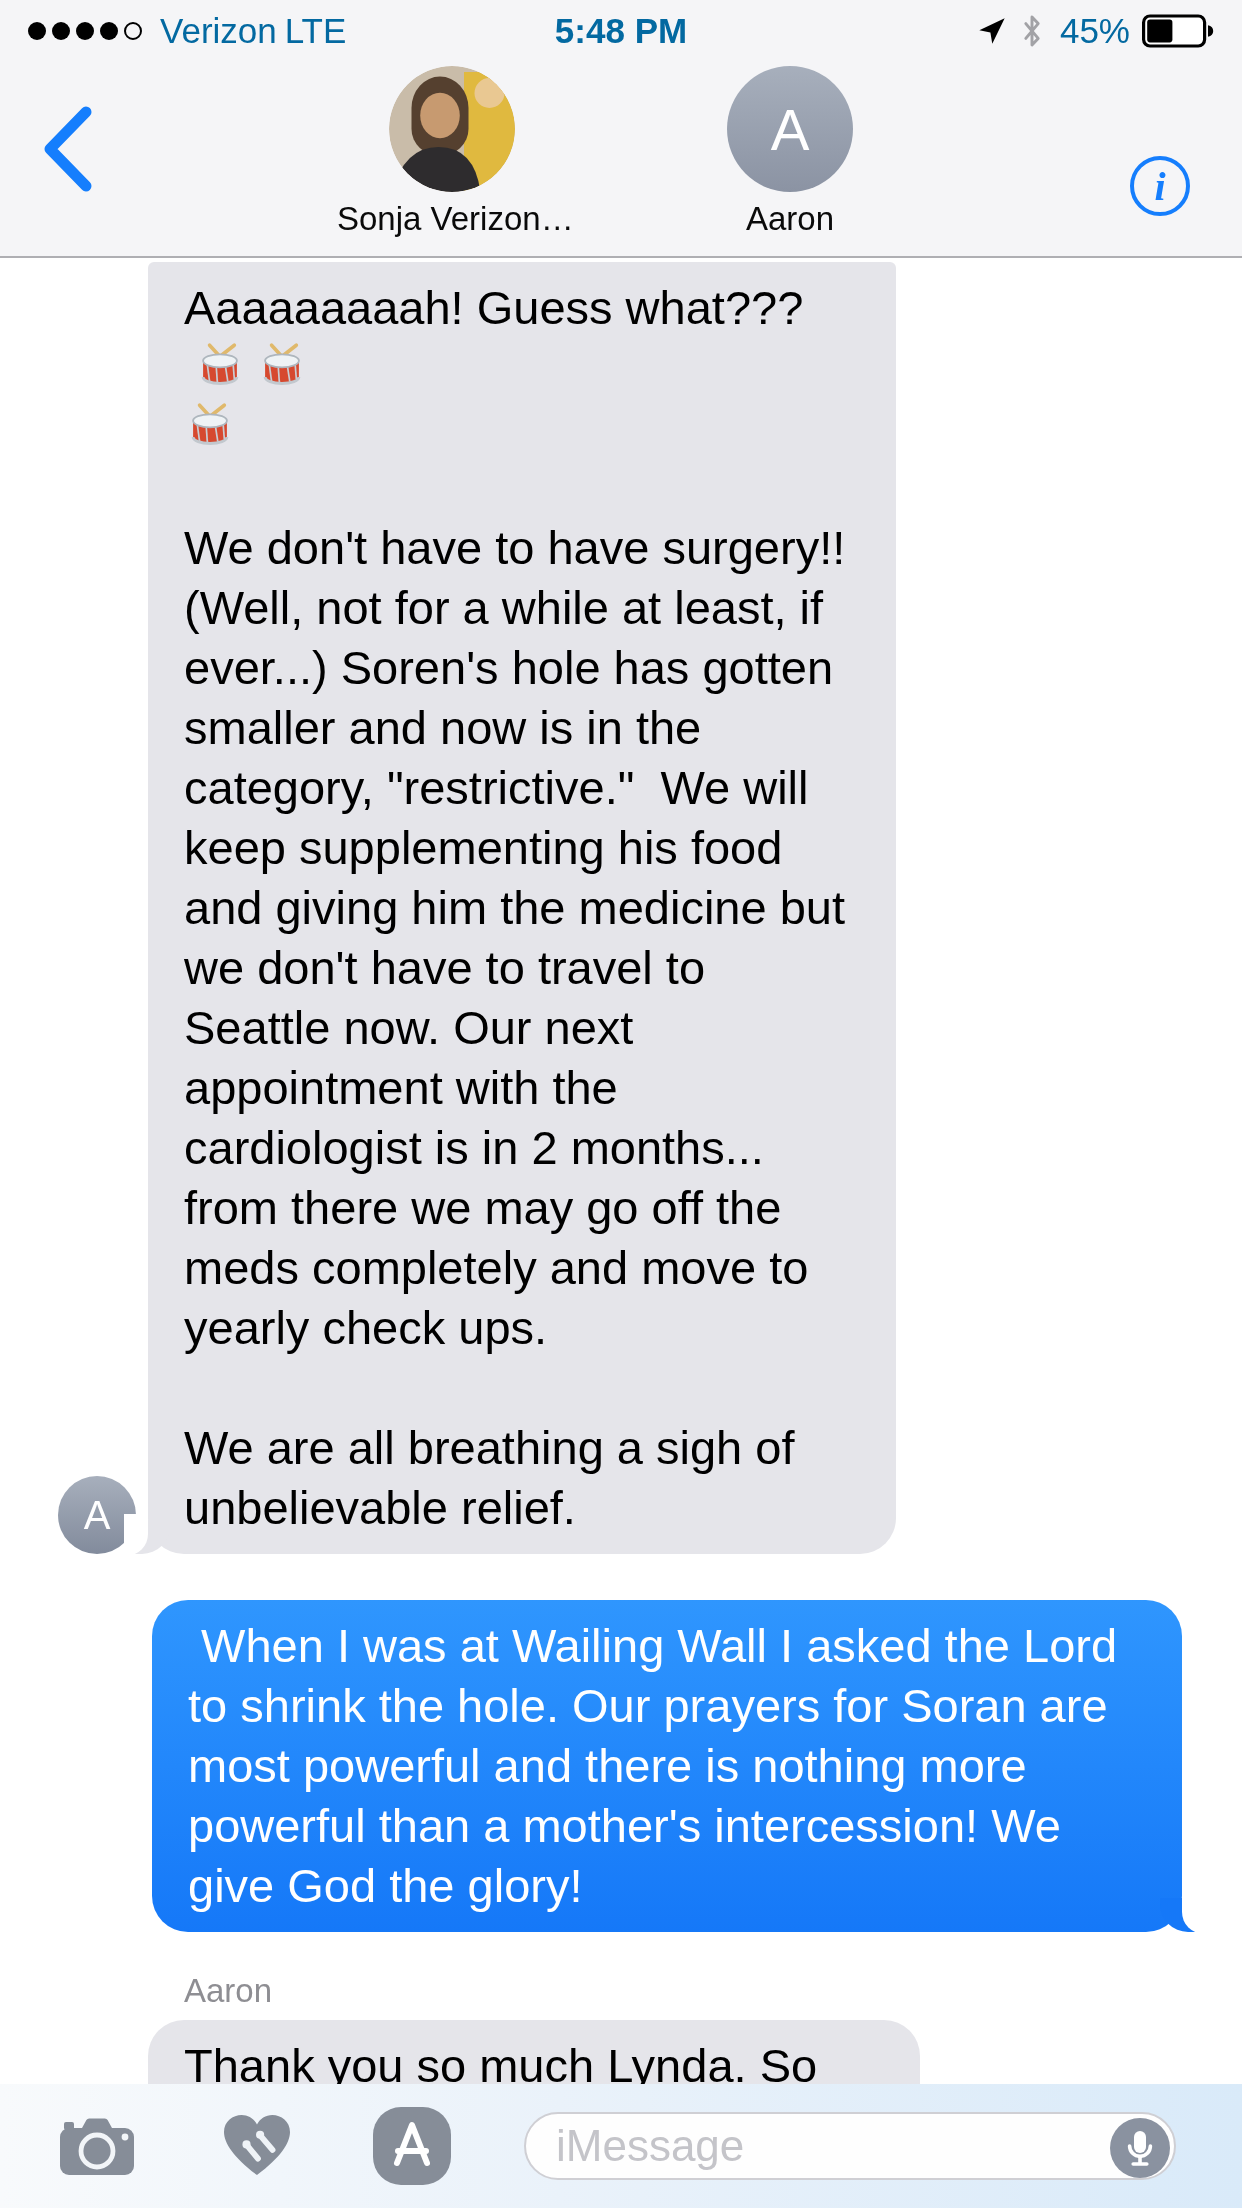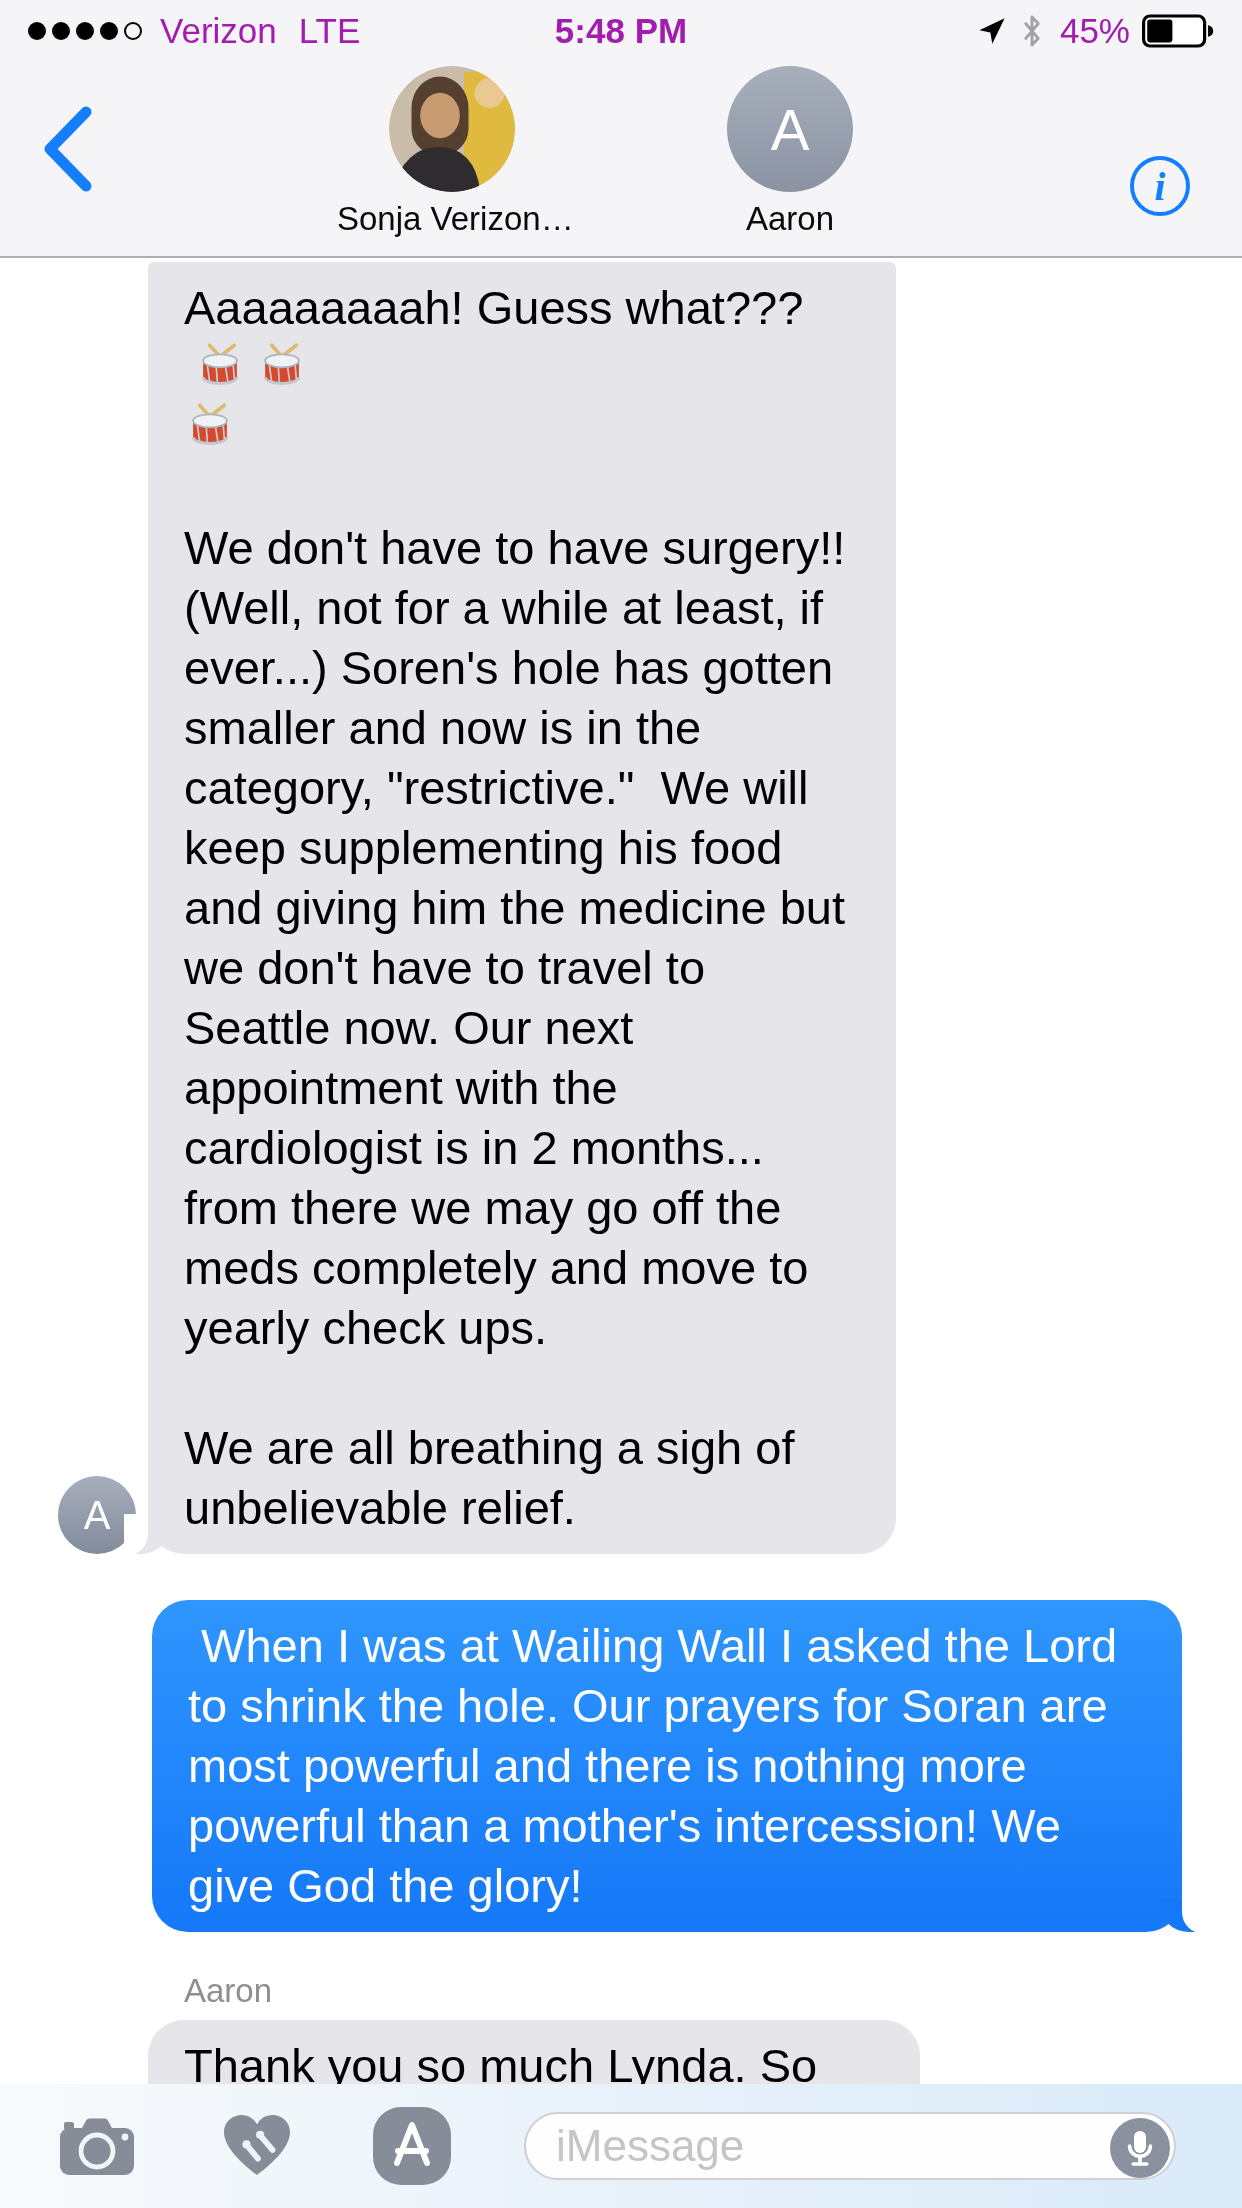--- a/index.html
+++ b/index.html
@@ -3,27 +3,27 @@
 <meta charset="utf-8">
 <style>
   html,body{margin:0;padding:0;background:#fff;}
   .screen{position:relative;width:1242px;height:2208px;overflow:hidden;background:#fff;
           font-family:"Liberation Sans",sans-serif;-webkit-font-smoothing:antialiased;}
 
   
   .top-chrome{position:absolute;top:0;left:0;right:0;height:256px;background:#F5F5F7;
               border-bottom:2px solid #AFAFB3;z-index:5;}
   .status-bar{position:relative;height:50px;display:flex;align-items:center;
-              padding:6px 28px 0 28px;font-size:35px;color:#a21caf;}
+              padding:6px 28px 0 28px;font-size:35px;color:#0369a1;}
   .status-left{display:flex;align-items:center;gap:8px;}
   .sig-dots{display:flex;align-items:center;gap:6px;margin-right:10px;}
   .dot{width:18px;height:18px;border-radius:50%;background:#000;}
   .dot.empty{background:transparent;border:2px solid #000;width:14px;height:14px;}
   .carrier{letter-spacing:0;}
-  .lte{margin-left:14px;}
+  .lte{}
   .status-center{position:absolute;left:0;right:0;text-align:center;font-weight:700;}
   .status-right{margin-left:auto;display:flex;align-items:center;gap:12px;z-index:2;}
   .batt-pct{margin-left:4px;}
 
   
   .nav-content{position:relative;height:204px;}
   .back-btn{position:absolute;left:36px;top:48px;width:60px;height:90px;cursor:pointer;}
   .contacts{position:absolute;left:0;right:0;top:10px;display:flex;justify-content:center;gap:118px;}
   .contact{display:flex;flex-direction:column;align-items:center;width:220px;}
   .avatar-big{width:126px;height:126px;border-radius:50%;overflow:hidden;flex:0 0 auto;}

